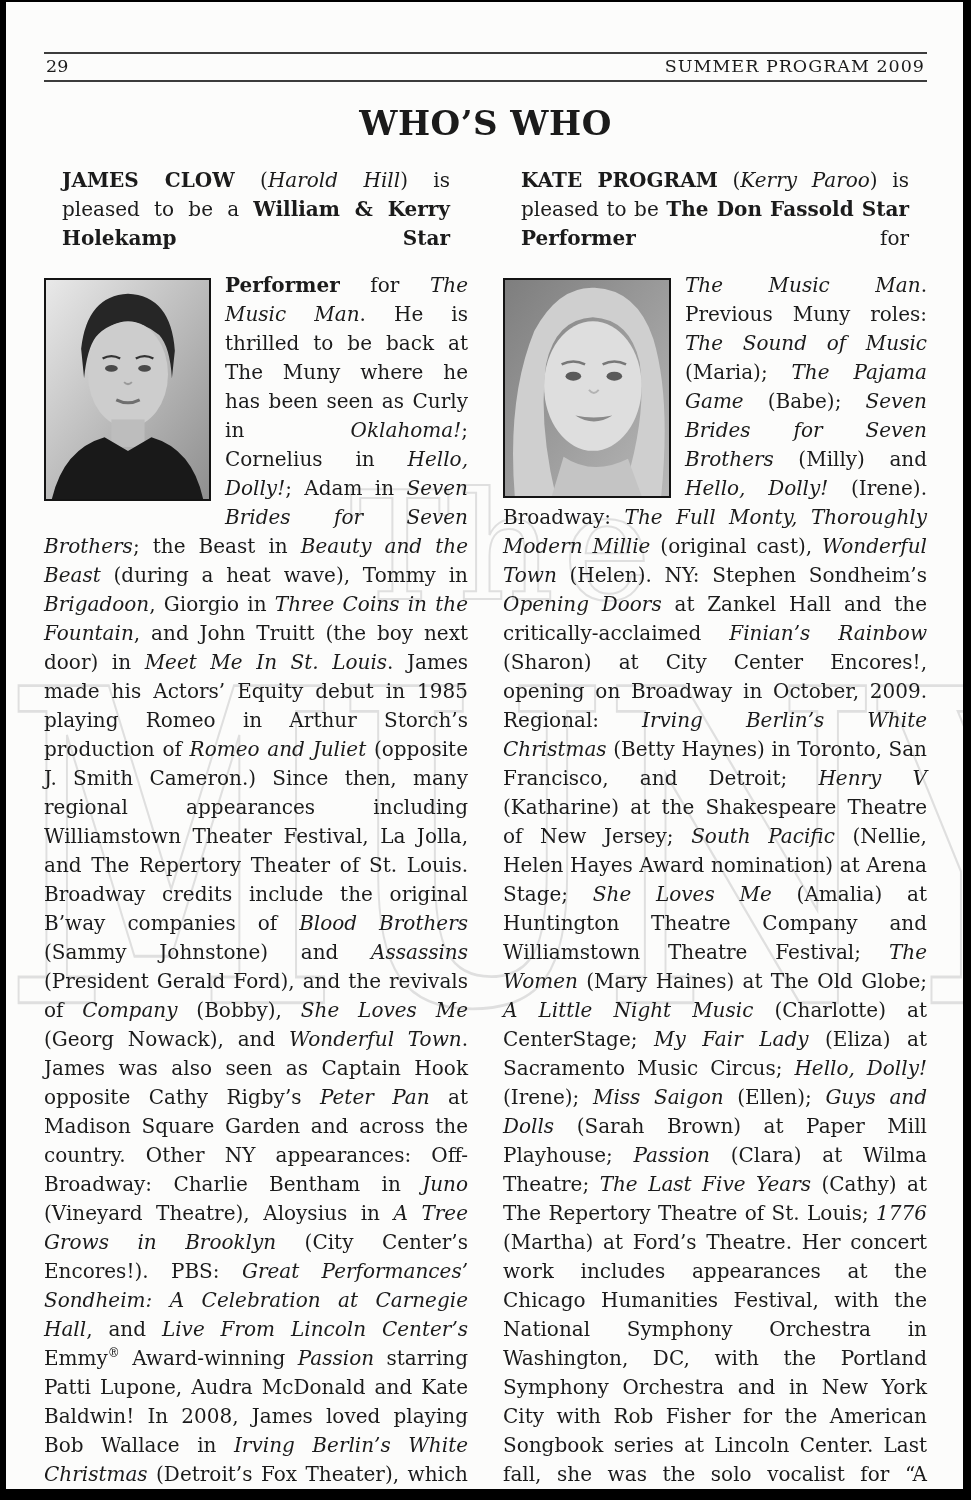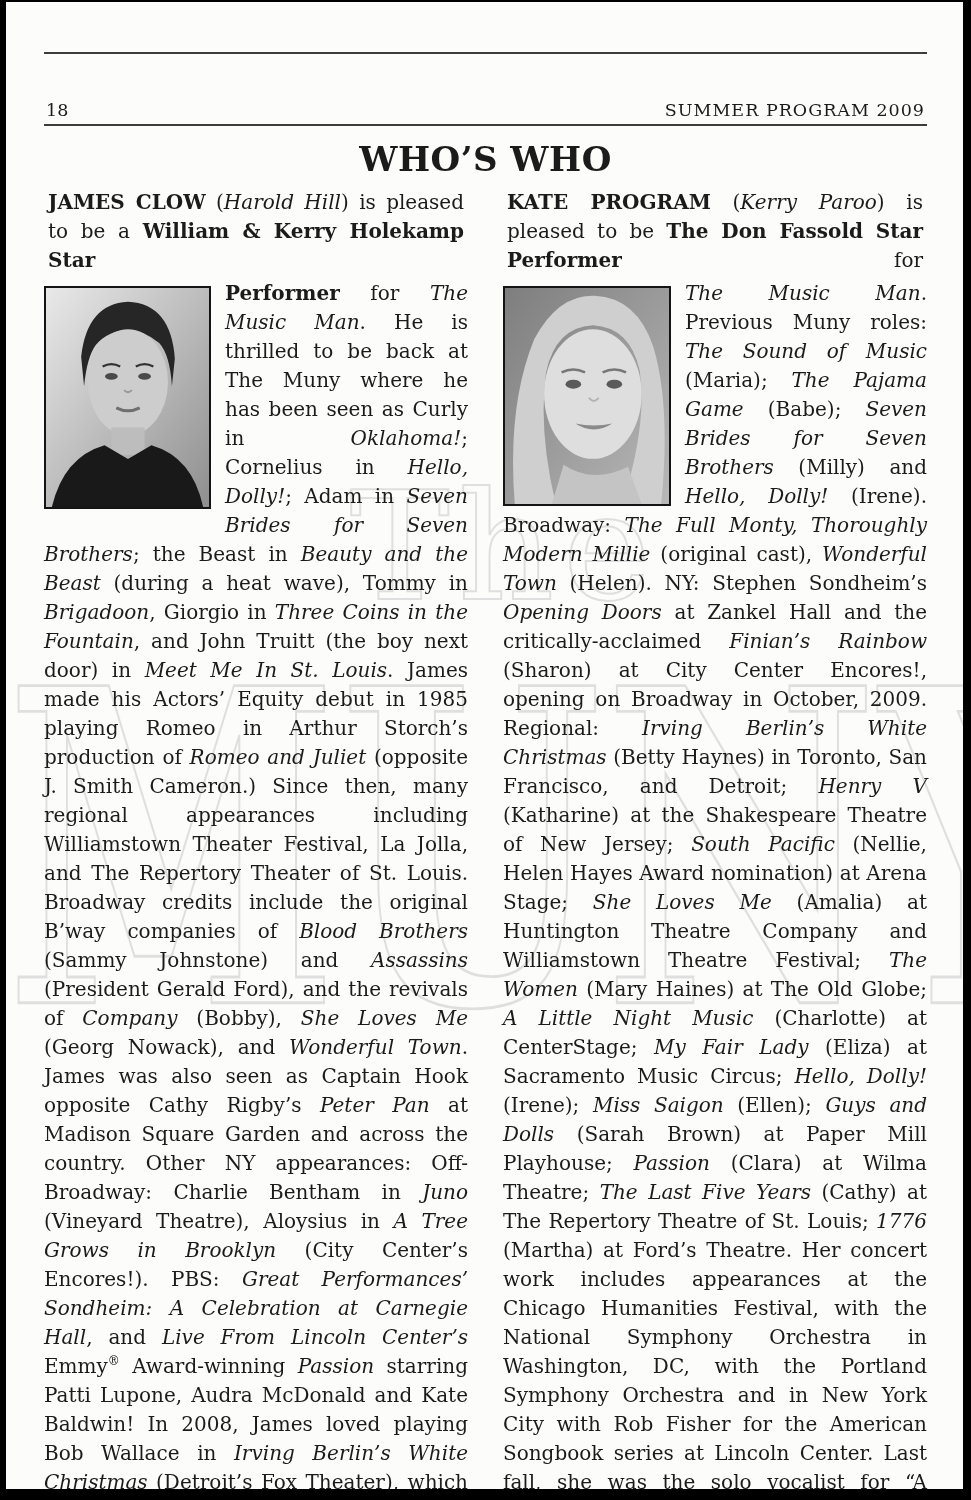--- a/index.html
+++ b/index.html
@@ -32,39 +32,39 @@
   .wm-muny{font-size:300px;line-height:260px;font-weight:bold;letter-spacing:2px;transform:scaleY(1.45);transform-origin:top center;margin-top:40px;}
   
   .running-head{
     position:relative;z-index:1;
     display:flex;justify-content:space-between;align-items:baseline;
     border-top:2px solid #3c3c3c;
     border-bottom:2px solid #3c3c3c;
     padding:2px 2px 3px 2px;
     font-size:17.5px;line-height:21px;
   }
-  .header-right{letter-spacing:1px;margin-top:44px;}
+  .header-right{letter-spacing:1px;}
   
   .title{
     position:relative;z-index:1;
     text-align:center;font-size:34px;line-height:38px;
     font-weight:bold;letter-spacing:.5px;
-    margin:14px 0 6px 0;
+    margin:22px 0 6px 0;
   }
   
   .columns{
     position:relative;z-index:1;
     display:flex;gap:35px;
   }
   .col{
     width:424px;flex:0 0 424px;
     font-size:20px;line-height:29px;
     text-align:justify;
   }
-  .intro{margin:4px;text-align:justify;text-align-last:justify;}
+  .intro{margin:18px;text-align:justify;text-align-last:justify;}
   .bio-body{margin:0;}
   .photo{
     float:left;display:block;
     width:167px;height:223px;box-sizing:border-box;
     border:2px solid #141414;
     margin:7px 14px 3px 0;
     background:#9a9a9a;
   }
   .photo.kate{width:168px;height:220px;}
   .photo svg{display:block;width:100%;height:100%;}
@@ -77,21 +77,21 @@
 
 <div class="scan-frame">
   <div class="page">
 
     <div class="watermark" aria-hidden="true">
       <div class="wm-the">The</div>
       <div class="wm-muny">MUNY</div>
     </div>
 
     <header class="running-head">
-      <span class="page-number">18</span>
+      <span class="page-number">29</span>
       <span class="header-right">SUMMER PROGRAM 2009</span>
     </header>
 
     <h1 class="title">WHO’S WHO</h1>
 
     <div class="columns">
 
       <article class="col">
         <p class="intro"><b>JAMES CLOW</b> (<i>Harold Hill</i>) is pleased to be a <b>William &amp; Kerry Holekamp Star</b></p>
         <div class="bio-body">

